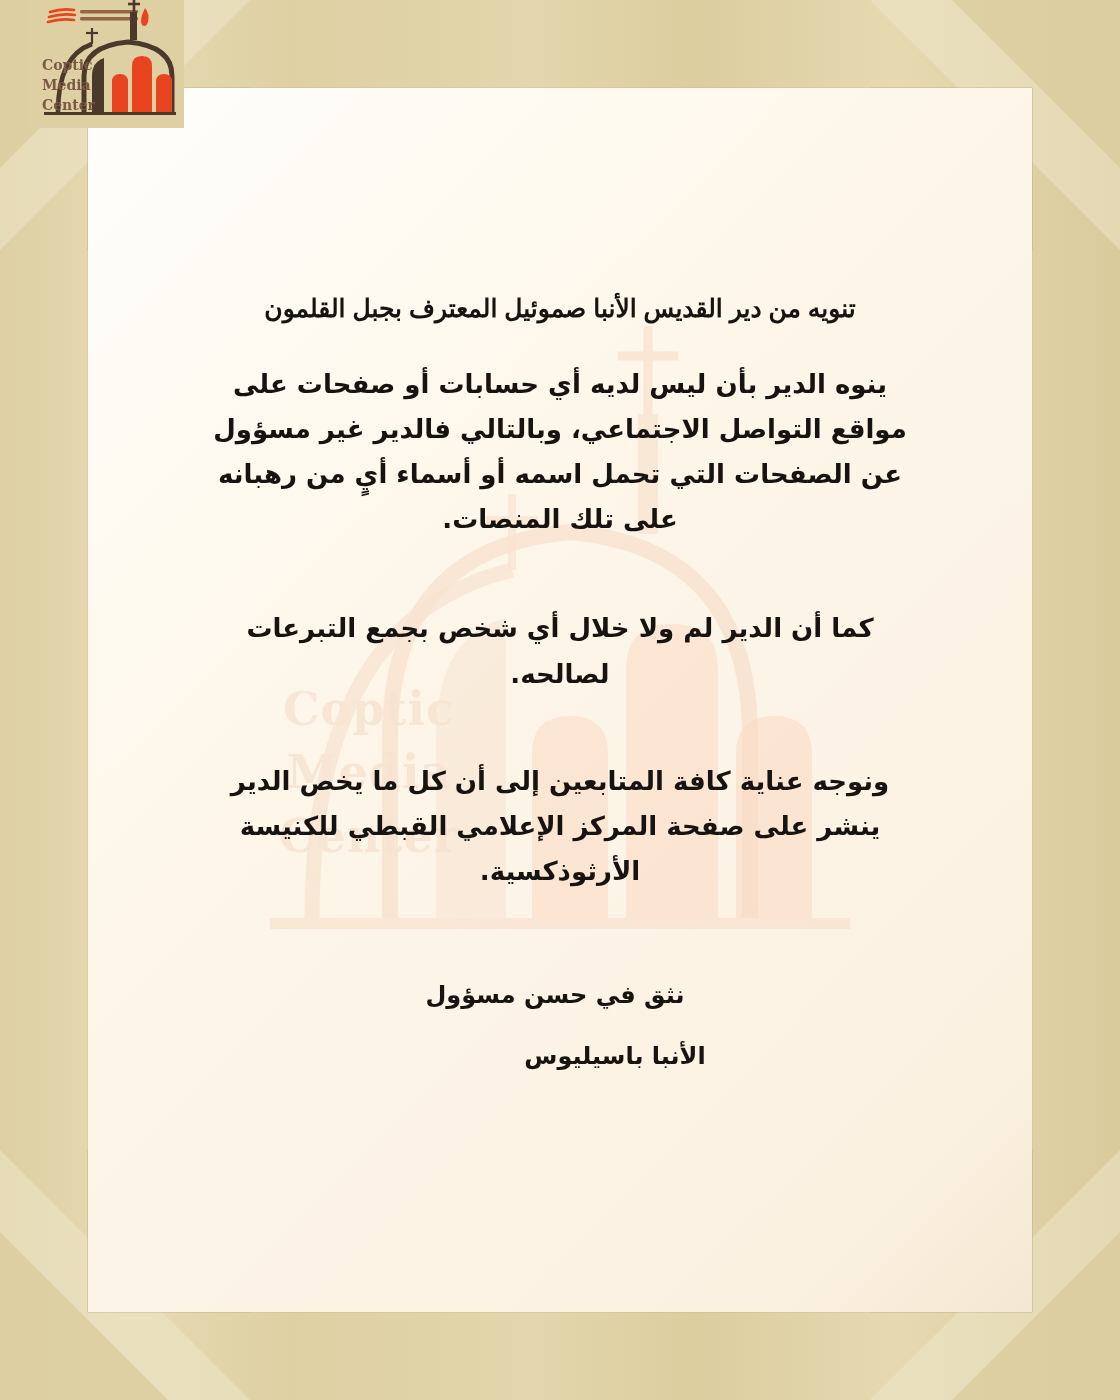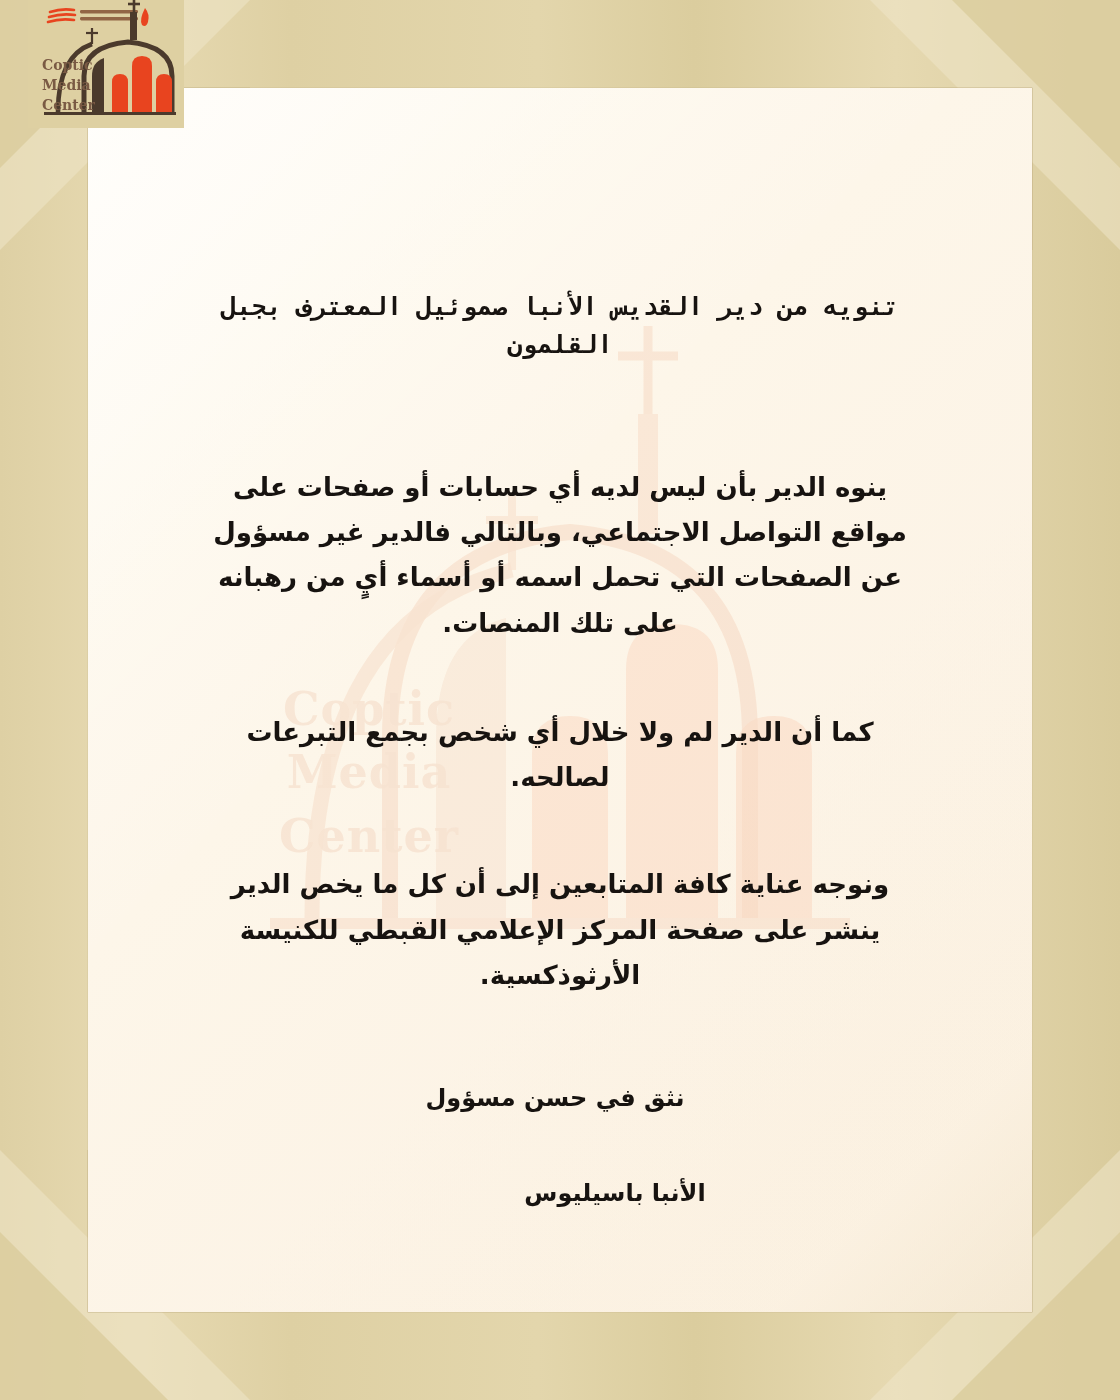--- a/index.html
+++ b/index.html
@@ -114,53 +114,53 @@
     top: 120px;
     left: 0;
     right: 0;
     padding: 0 96px;
     z-index: 20;
     text-align: center;
     color: #1b1612;
   }
 
   .doc-title {
-    font-family: Liberation Mono, monospace;
+    font-family: Liberation Sans, sans-serif;
     font-weight: 700;
     font-size: 25px;
     line-height: 1.5;
     margin: 82px 0 0 0;
     color: #171310;
   }
 
   .para {
     font-family: "DejaVu Sans", "Liberation Sans", sans-serif;
     font-weight: 700;
     font-size: 26px;
     line-height: 1.74;
     color: #171310;
     margin: 0;
     padding: 0 18px;
   }
-  .p1 { margin-top: 100px; }
+  .p1 { margin-top: 34px; }
   .p2 { margin-top: 64px; }
   .p3 { margin-top: 62px; }
   .p4 { margin-top: 66px; }
 
   .closing {
     font-family: "DejaVu Sans", "Liberation Sans", sans-serif;
     font-weight: 700;
     font-size: 24px;
     color: #171310;
     margin-top: 86px;
     padding-right: 10px;
   }
 
   .sign-block {
-    margin-top: 60px;
+    margin-top: 26px;
     text-align: center;
   }
   .sign-line {
     font-family: "DejaVu Sans", "Liberation Sans", sans-serif;
     font-weight: 700;
     font-size: 24px;
     line-height: 1.75;
     color: #171310;
     margin-right: -110px;   
   }

